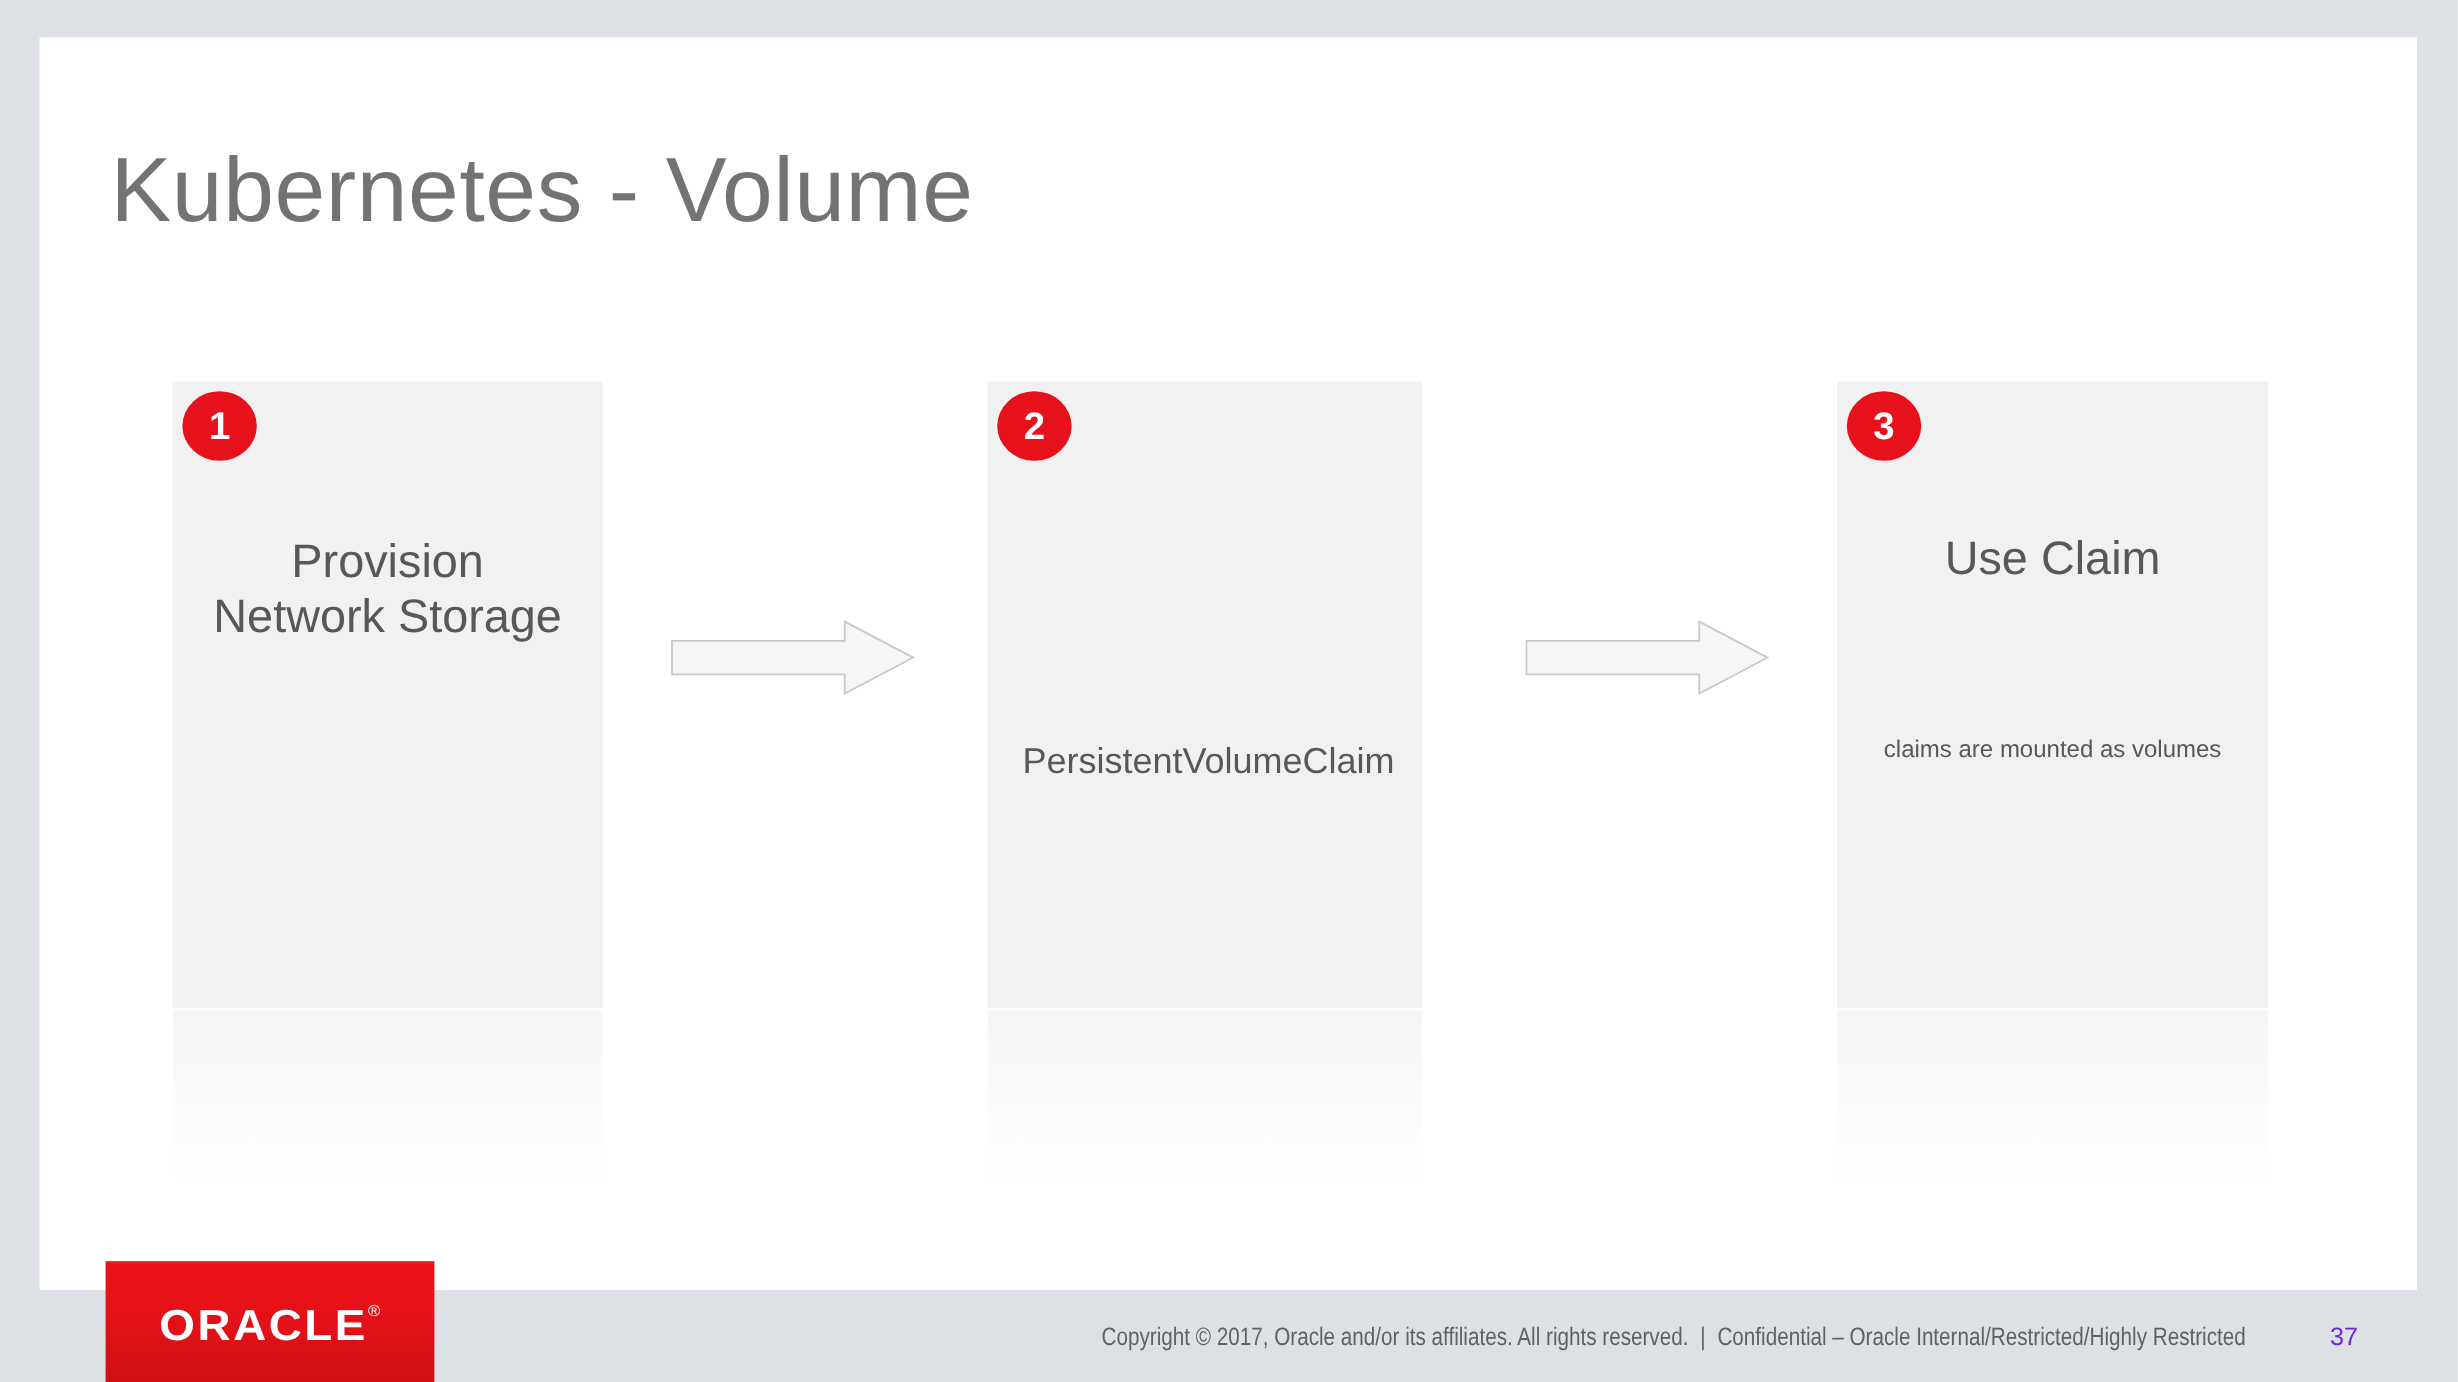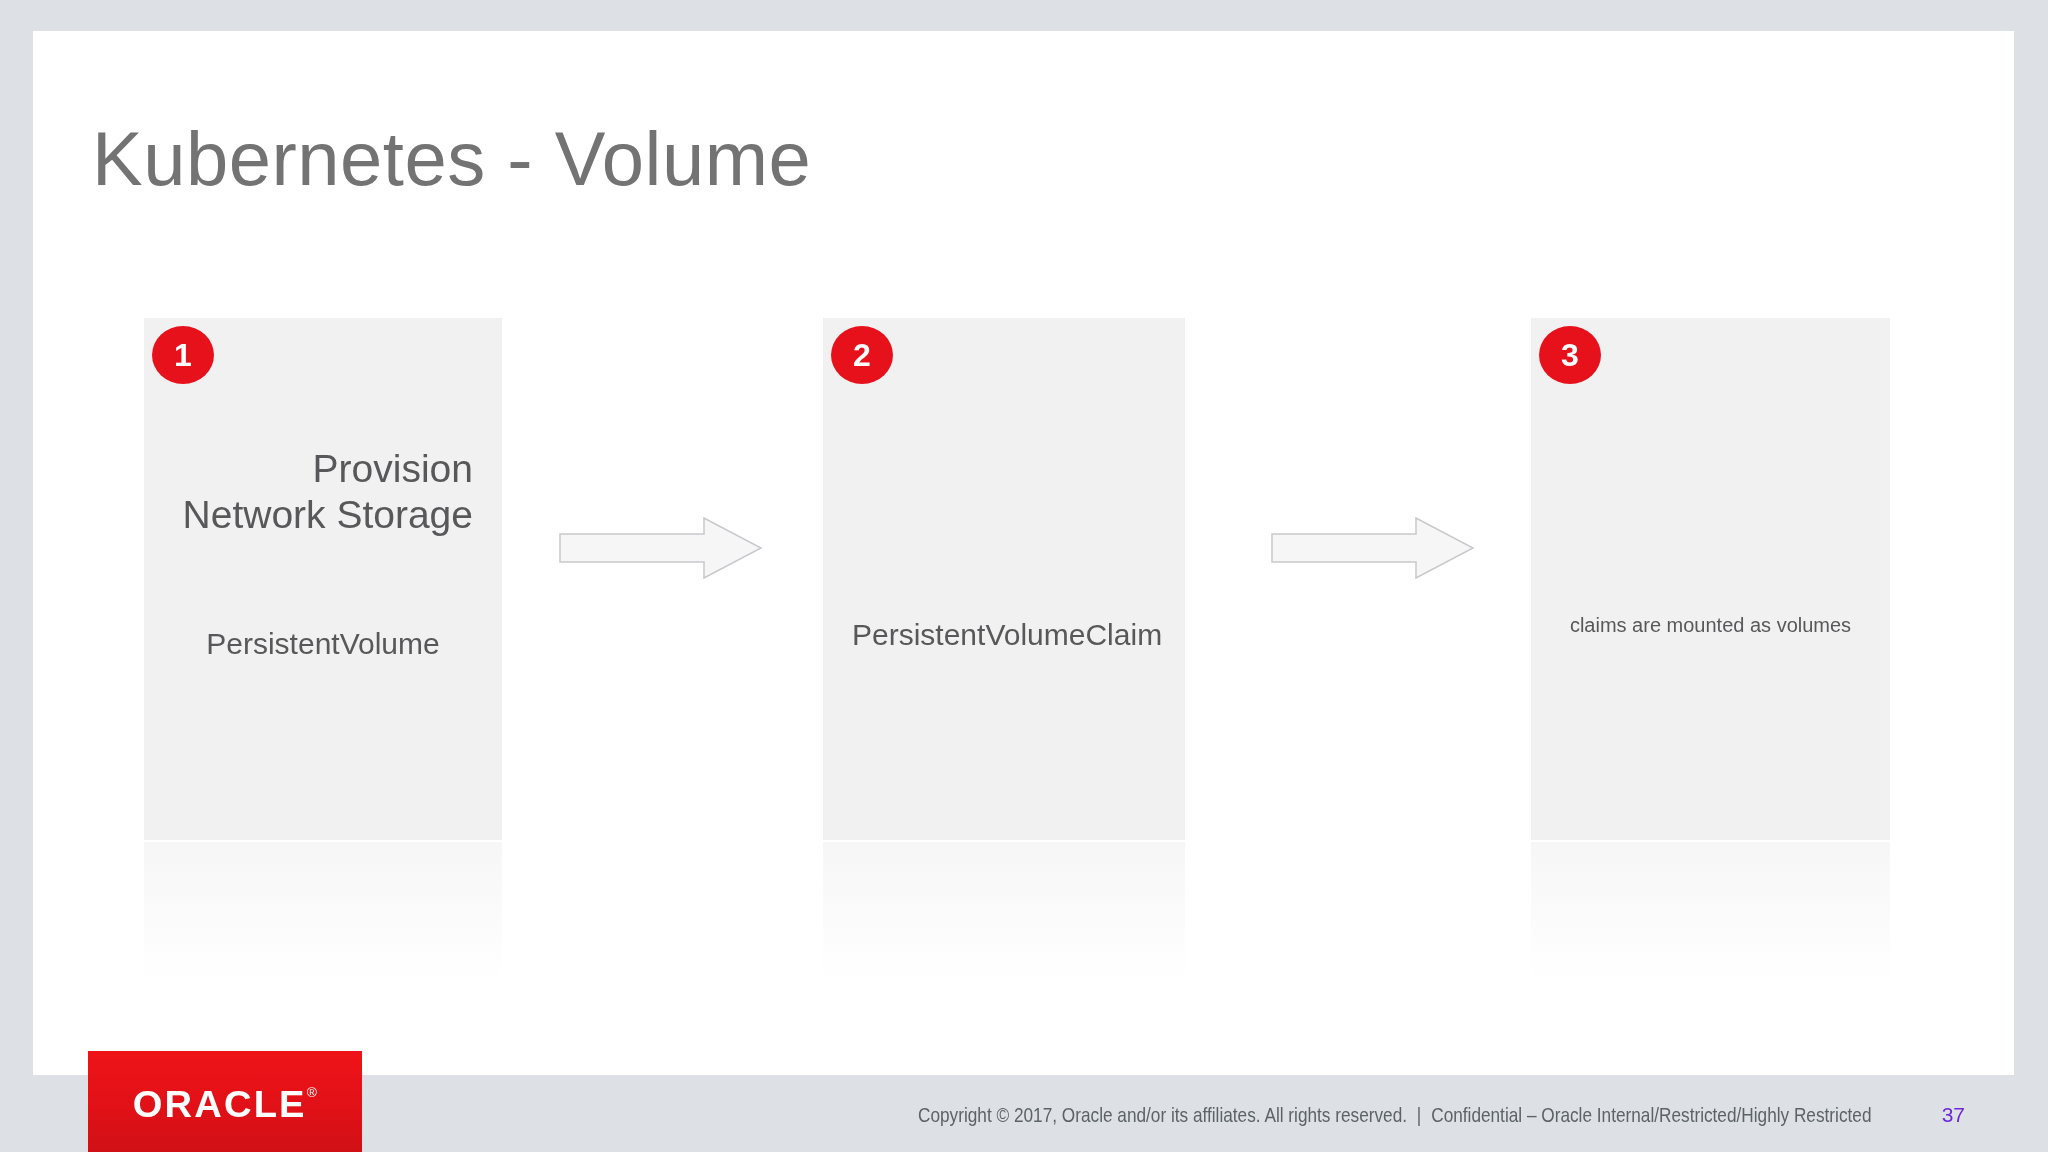--- a/index.html
+++ b/index.html
@@ -41,21 +41,21 @@
     background: #e7111c;
     display: flex; align-items: center; justify-content: center;
     color: #ffffff; font-size: 32px; font-weight: bold;
   }
 
   .heading {
     position: absolute; left: 50%; transform: translateX(-50%);
     text-align: center; color: #58585a;
     font-size: 39px; line-height: 46px; font-weight: 400;
   }
-  .step1 .heading { top: 128px; width: 300px; text-align: right; }
+  .step1 .heading { top: 128px; width: 300px; }
   .step2 .heading { top: 142px; width: 360px; }
   .step3 .heading { top: 125px; width: 320px; }
 
   .subtext {
     position: absolute; left: 50%; transform: translateX(-50%);
     text-align: center; color: #58585a;
     font-size: 30px; line-height: 36px; font-weight: 400;
   }
   .step1 .subtext { top: 308px; width: 340px; }
   .step2 .subtext { top: 299px; width: 304px; }
@@ -113,34 +113,34 @@
 
   <div class="slide">
 
     <h1 class="slide-title">Kubernetes - Volume</h1>
 
     <section class="step step1">
       <span class="badge">
         <span>1</span>
       </span>
       <div class="heading">Provision Network Storage</div>
-      <div class="subtext">PersistentVolume</div>
     </section>
 
     <section class="step step2">
       <span class="badge">
         <span>2</span>
       </span>
       <div class="subtext">PersistentVolumeClaim</div>
     </section>
 
     <section class="step step3">
       <span class="badge">
         <span>3</span>
       </span>
+      <div class="heading">Use Claim</div>
       <div class="subtext">claims are mounted as volumes</div>
     </section>
 
     <div class="reflection r1"></div>
     <div class="reflection r2"></div>
     <div class="reflection r3"></div>
 
     <div class="flow-arrow arrow1">
       <svg width="204" height="62" viewBox="0 0 204 62">
         <polygon points="1,17 145,17 145,1 202,31 145,61 145,45 1,45" fill="#f6f6f7" stroke="#c9c8cc" stroke-width="1.5"></polygon>

